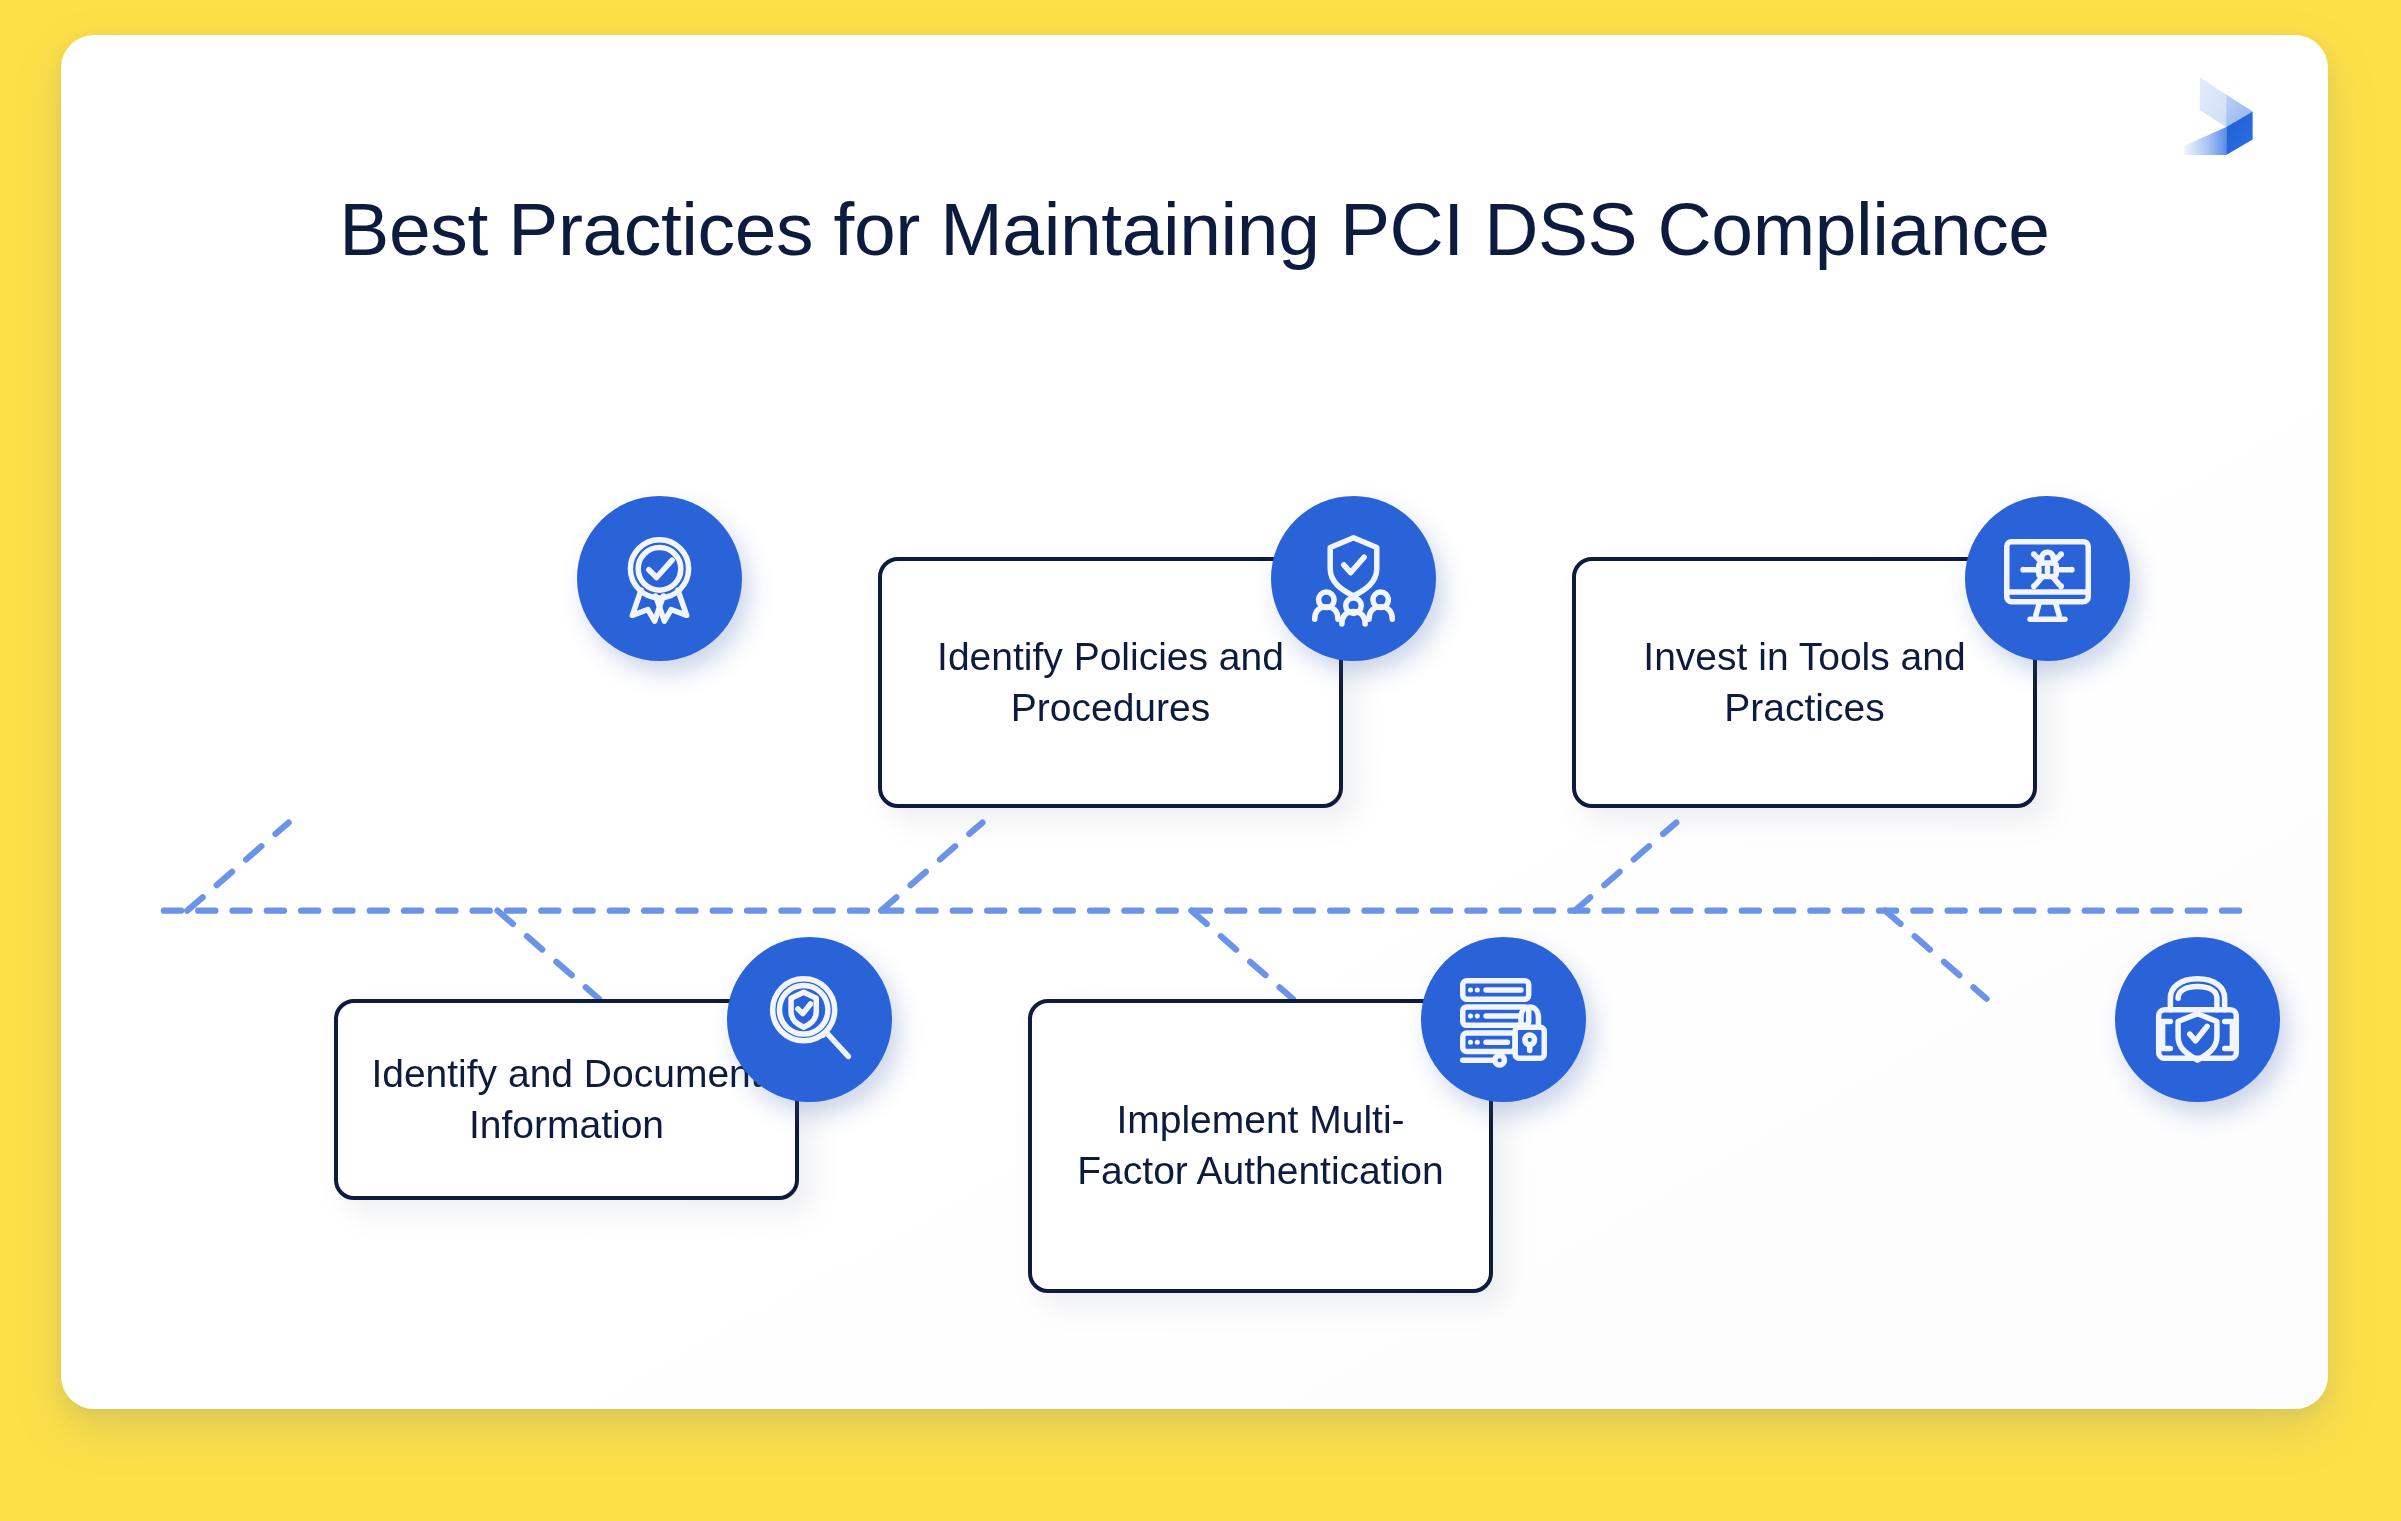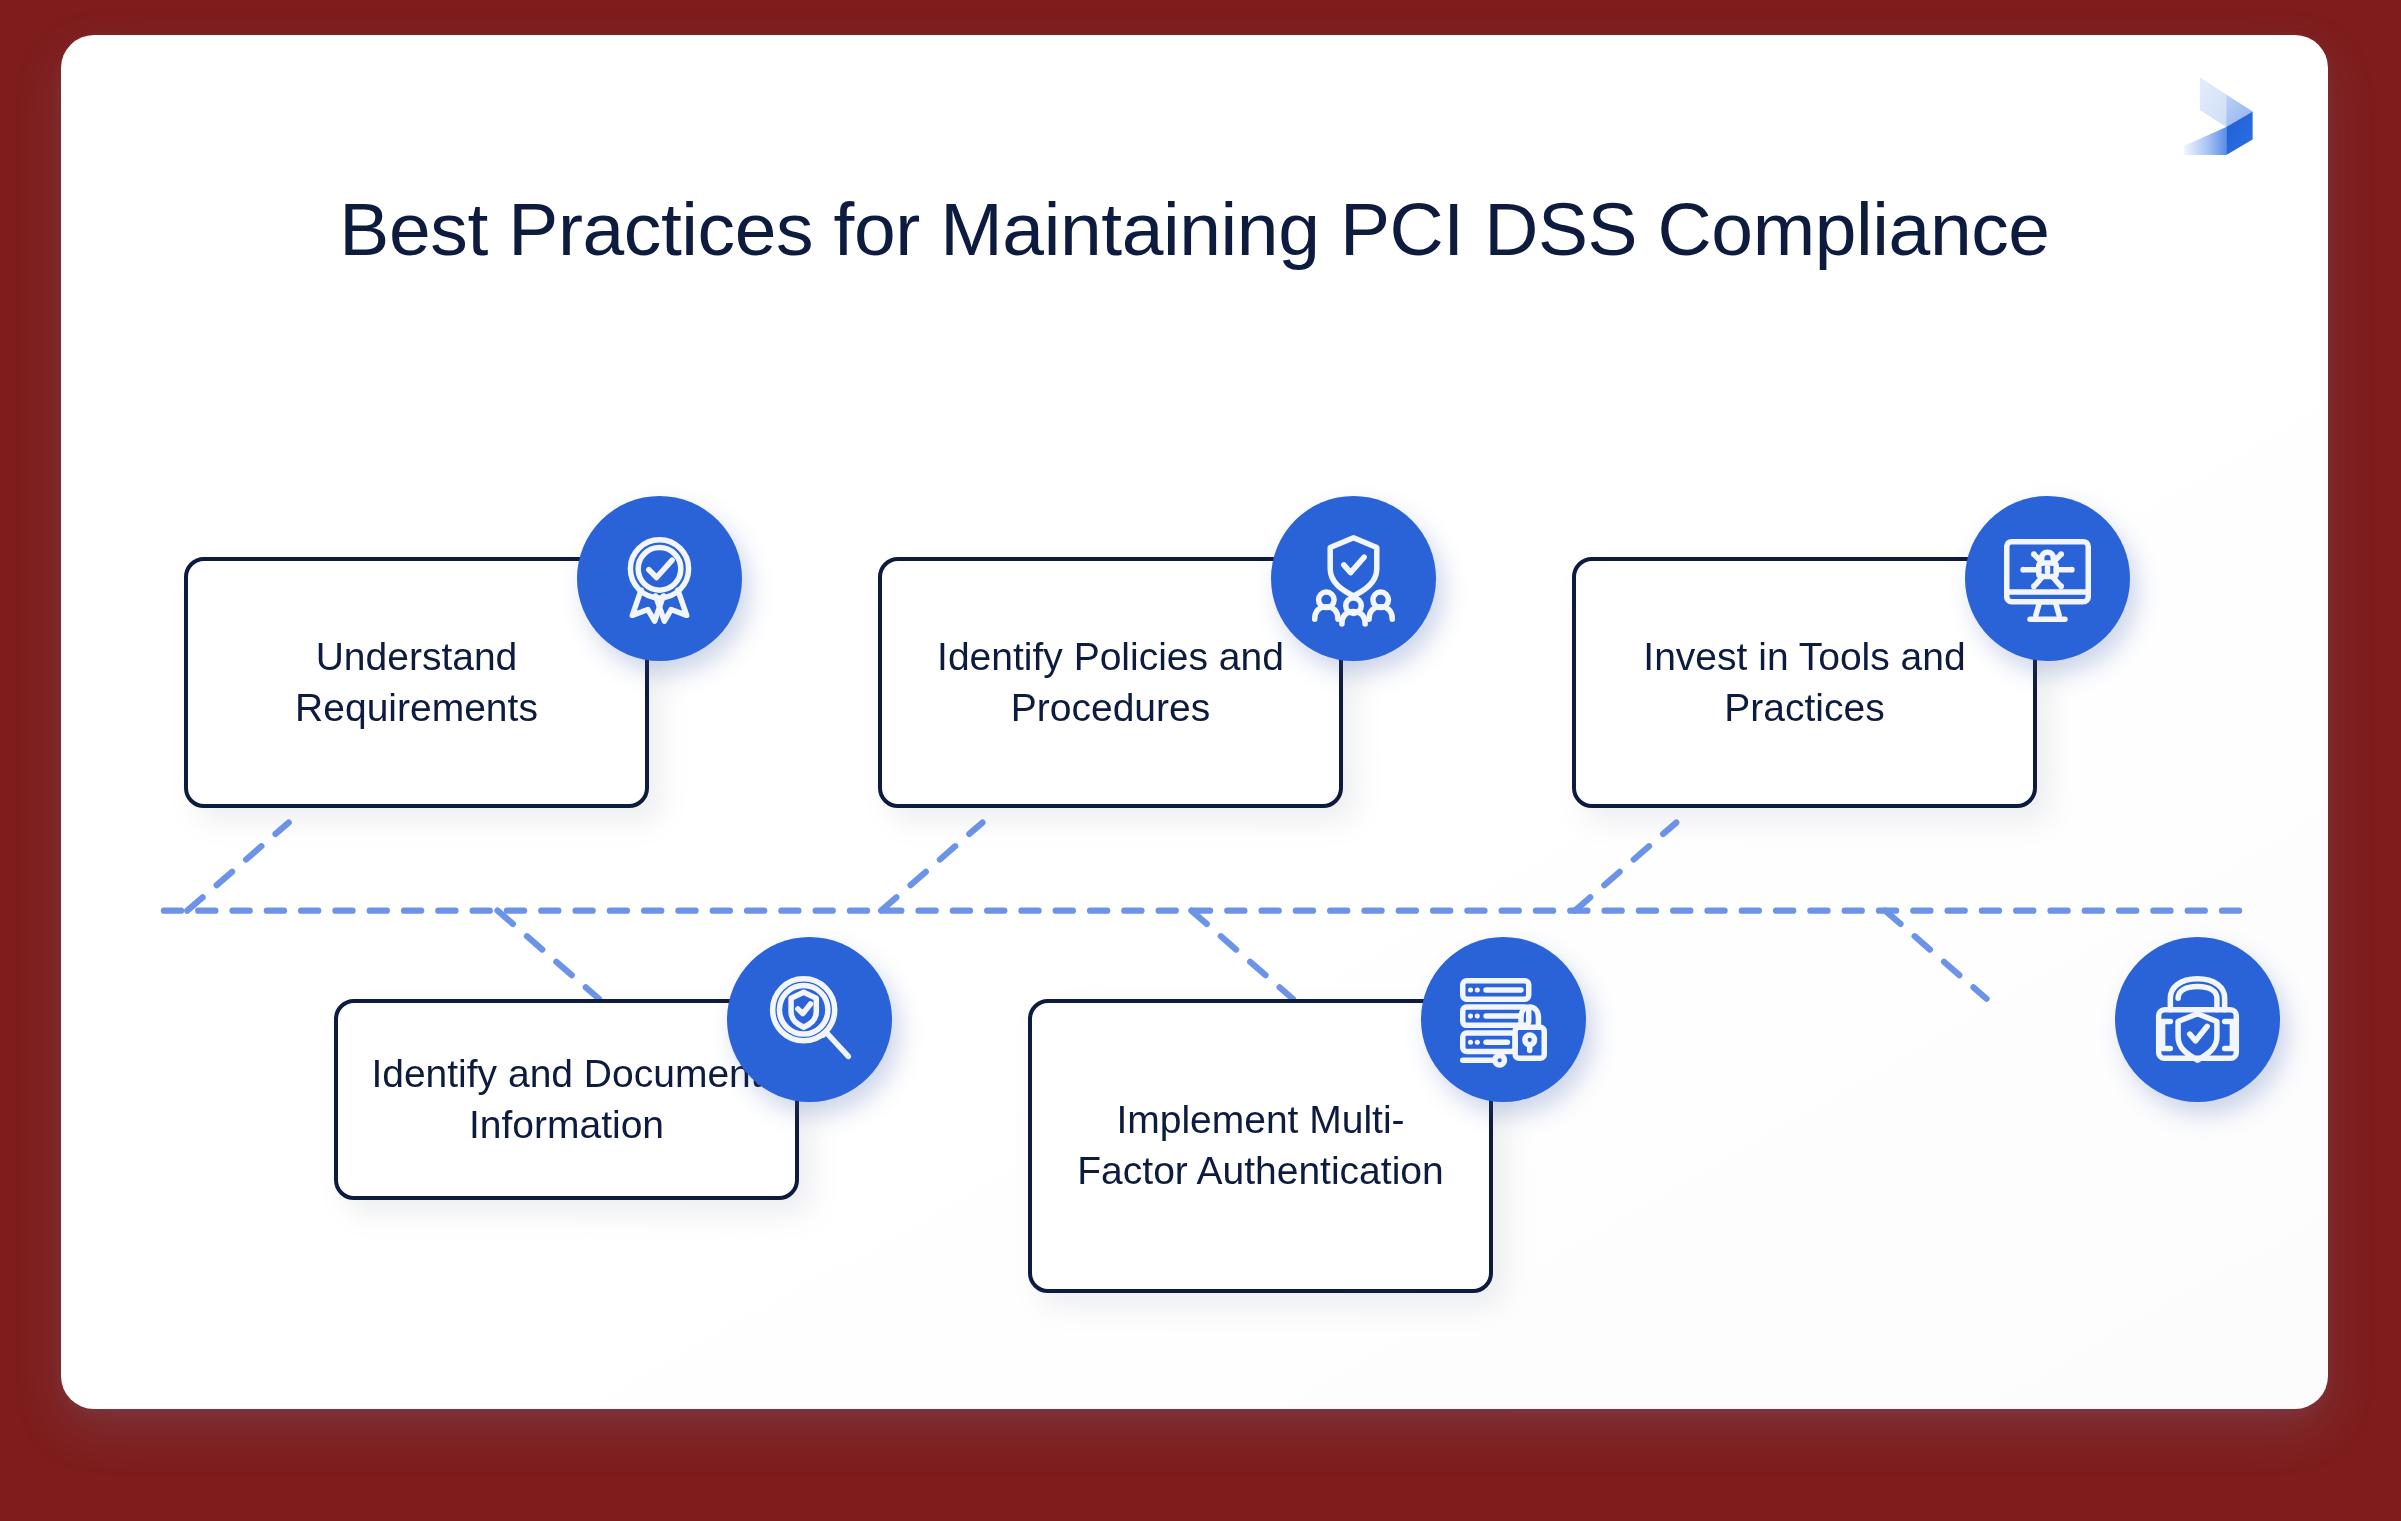--- a/index.html
+++ b/index.html
@@ -10,21 +10,21 @@
     height: 1522px;
     overflow: hidden;
     background: #ffffff;
     font-family: "Liberation Sans", sans-serif;
   }
 
   #stage {
     position: relative;
     width: 2401px;
     height: 1522px;
-    background: #7f1d1d;
+    background: #fde047;
   }
 
   
   .surface {
     position: absolute;
     left: 61px;
     top: 35px;
     width: 2267px;
     height: 1374px;
     background: linear-gradient(150deg, #ffffff 0%, #ffffff 55%, #fcfcfd 100%);
@@ -169,23 +169,20 @@
         <line x1="162" y1="1123" x2="292" y2="1010" stroke-dasharray="26 24"></line>
         <line x1="1052" y1="1123" x2="1182" y2="1010" stroke-dasharray="26 24"></line>
         <line x1="1942" y1="1123" x2="2072" y2="1010" stroke-dasharray="26 24"></line>
 
         <line x1="560" y1="1123" x2="690" y2="1236" stroke-dasharray="26 24"></line>
         <line x1="1450" y1="1123" x2="1580" y2="1236" stroke-dasharray="26 24"></line>
         <line x1="2340" y1="1123" x2="2470" y2="1236" stroke-dasharray="26 24"></line>
       </g>
     </svg>
 
-    <div class="card" style="left:123px; top:522px; width:465px; height:251px;">
-      <div class="card-label">Understand Requirements</div>
-    </div>
     <div class="bubble" style="left:516px; top:461px;">
       <svg viewBox="0 0 100 100" aria-hidden="true">
         <circle cx="50" cy="40" r="30"></circle>
         <circle cx="50" cy="40" r="22"></circle>
         <polyline points="39,41 47,49 63,31"></polyline>
         <polyline points="31,62 22,88 38,82 45,94 54,68"></polyline>
         <polyline points="69,62 78,88 62,82 55,94 46,68"></polyline>
       </svg>
     </div>
 

